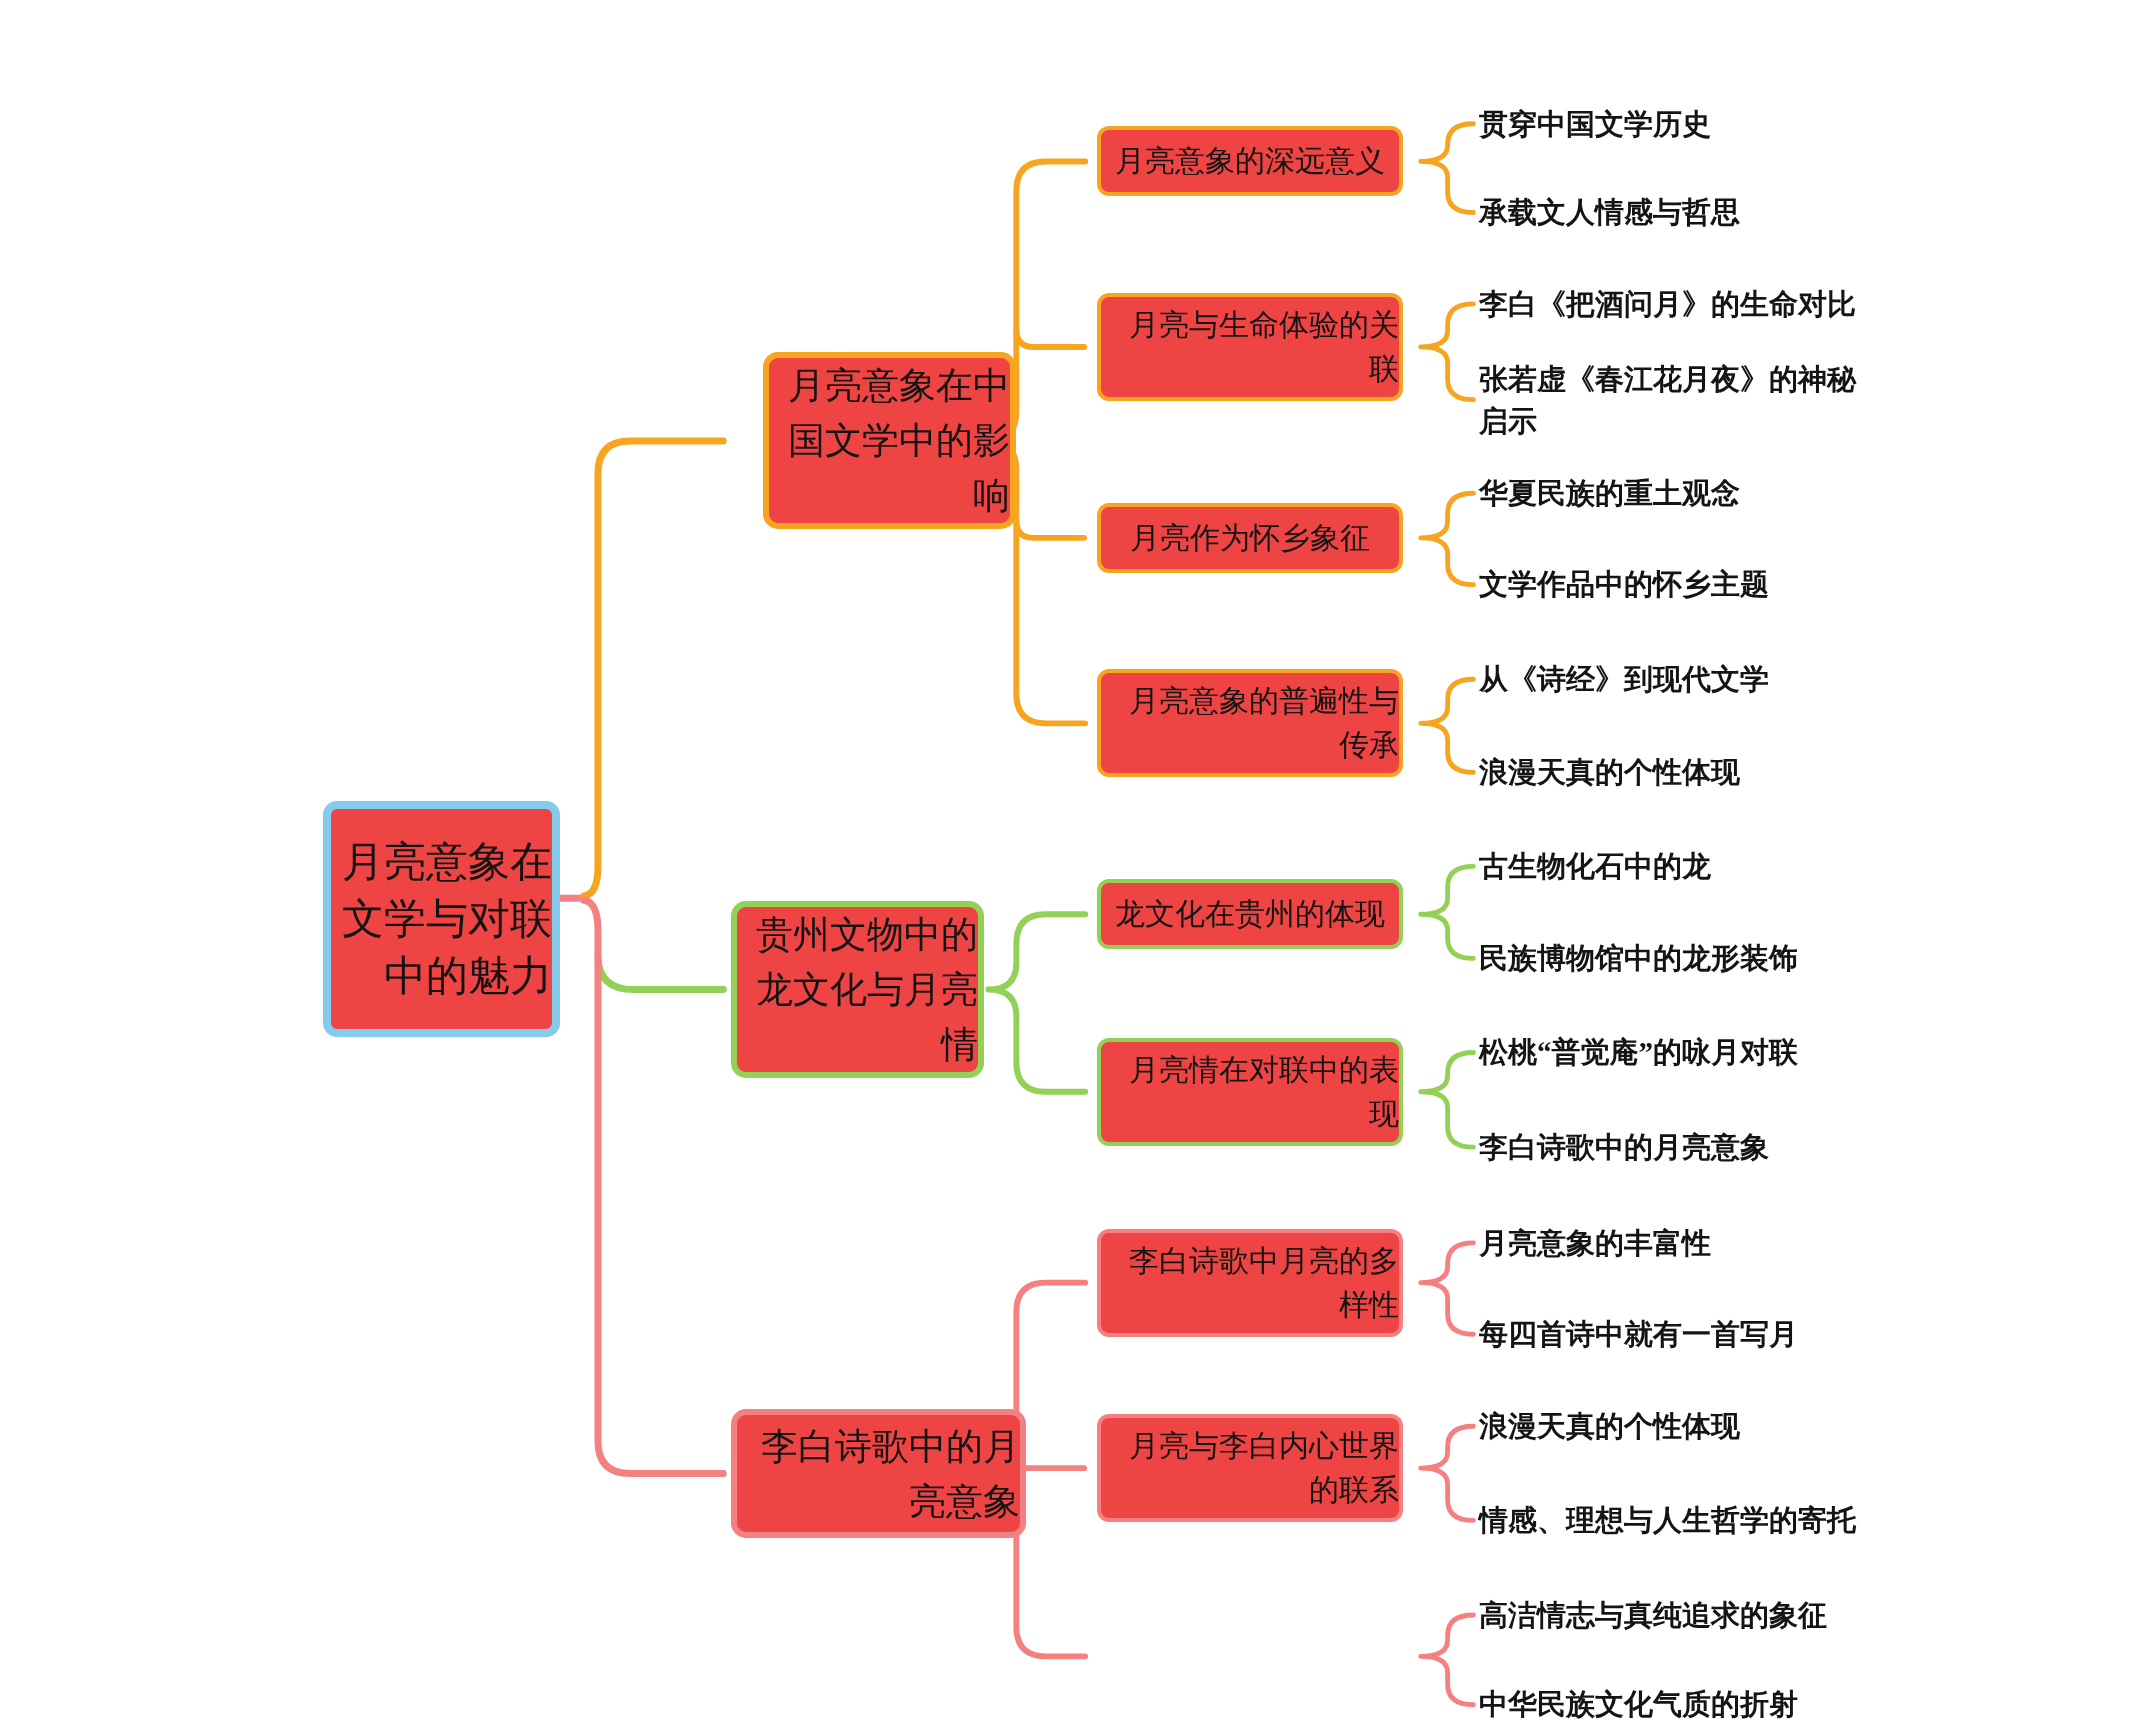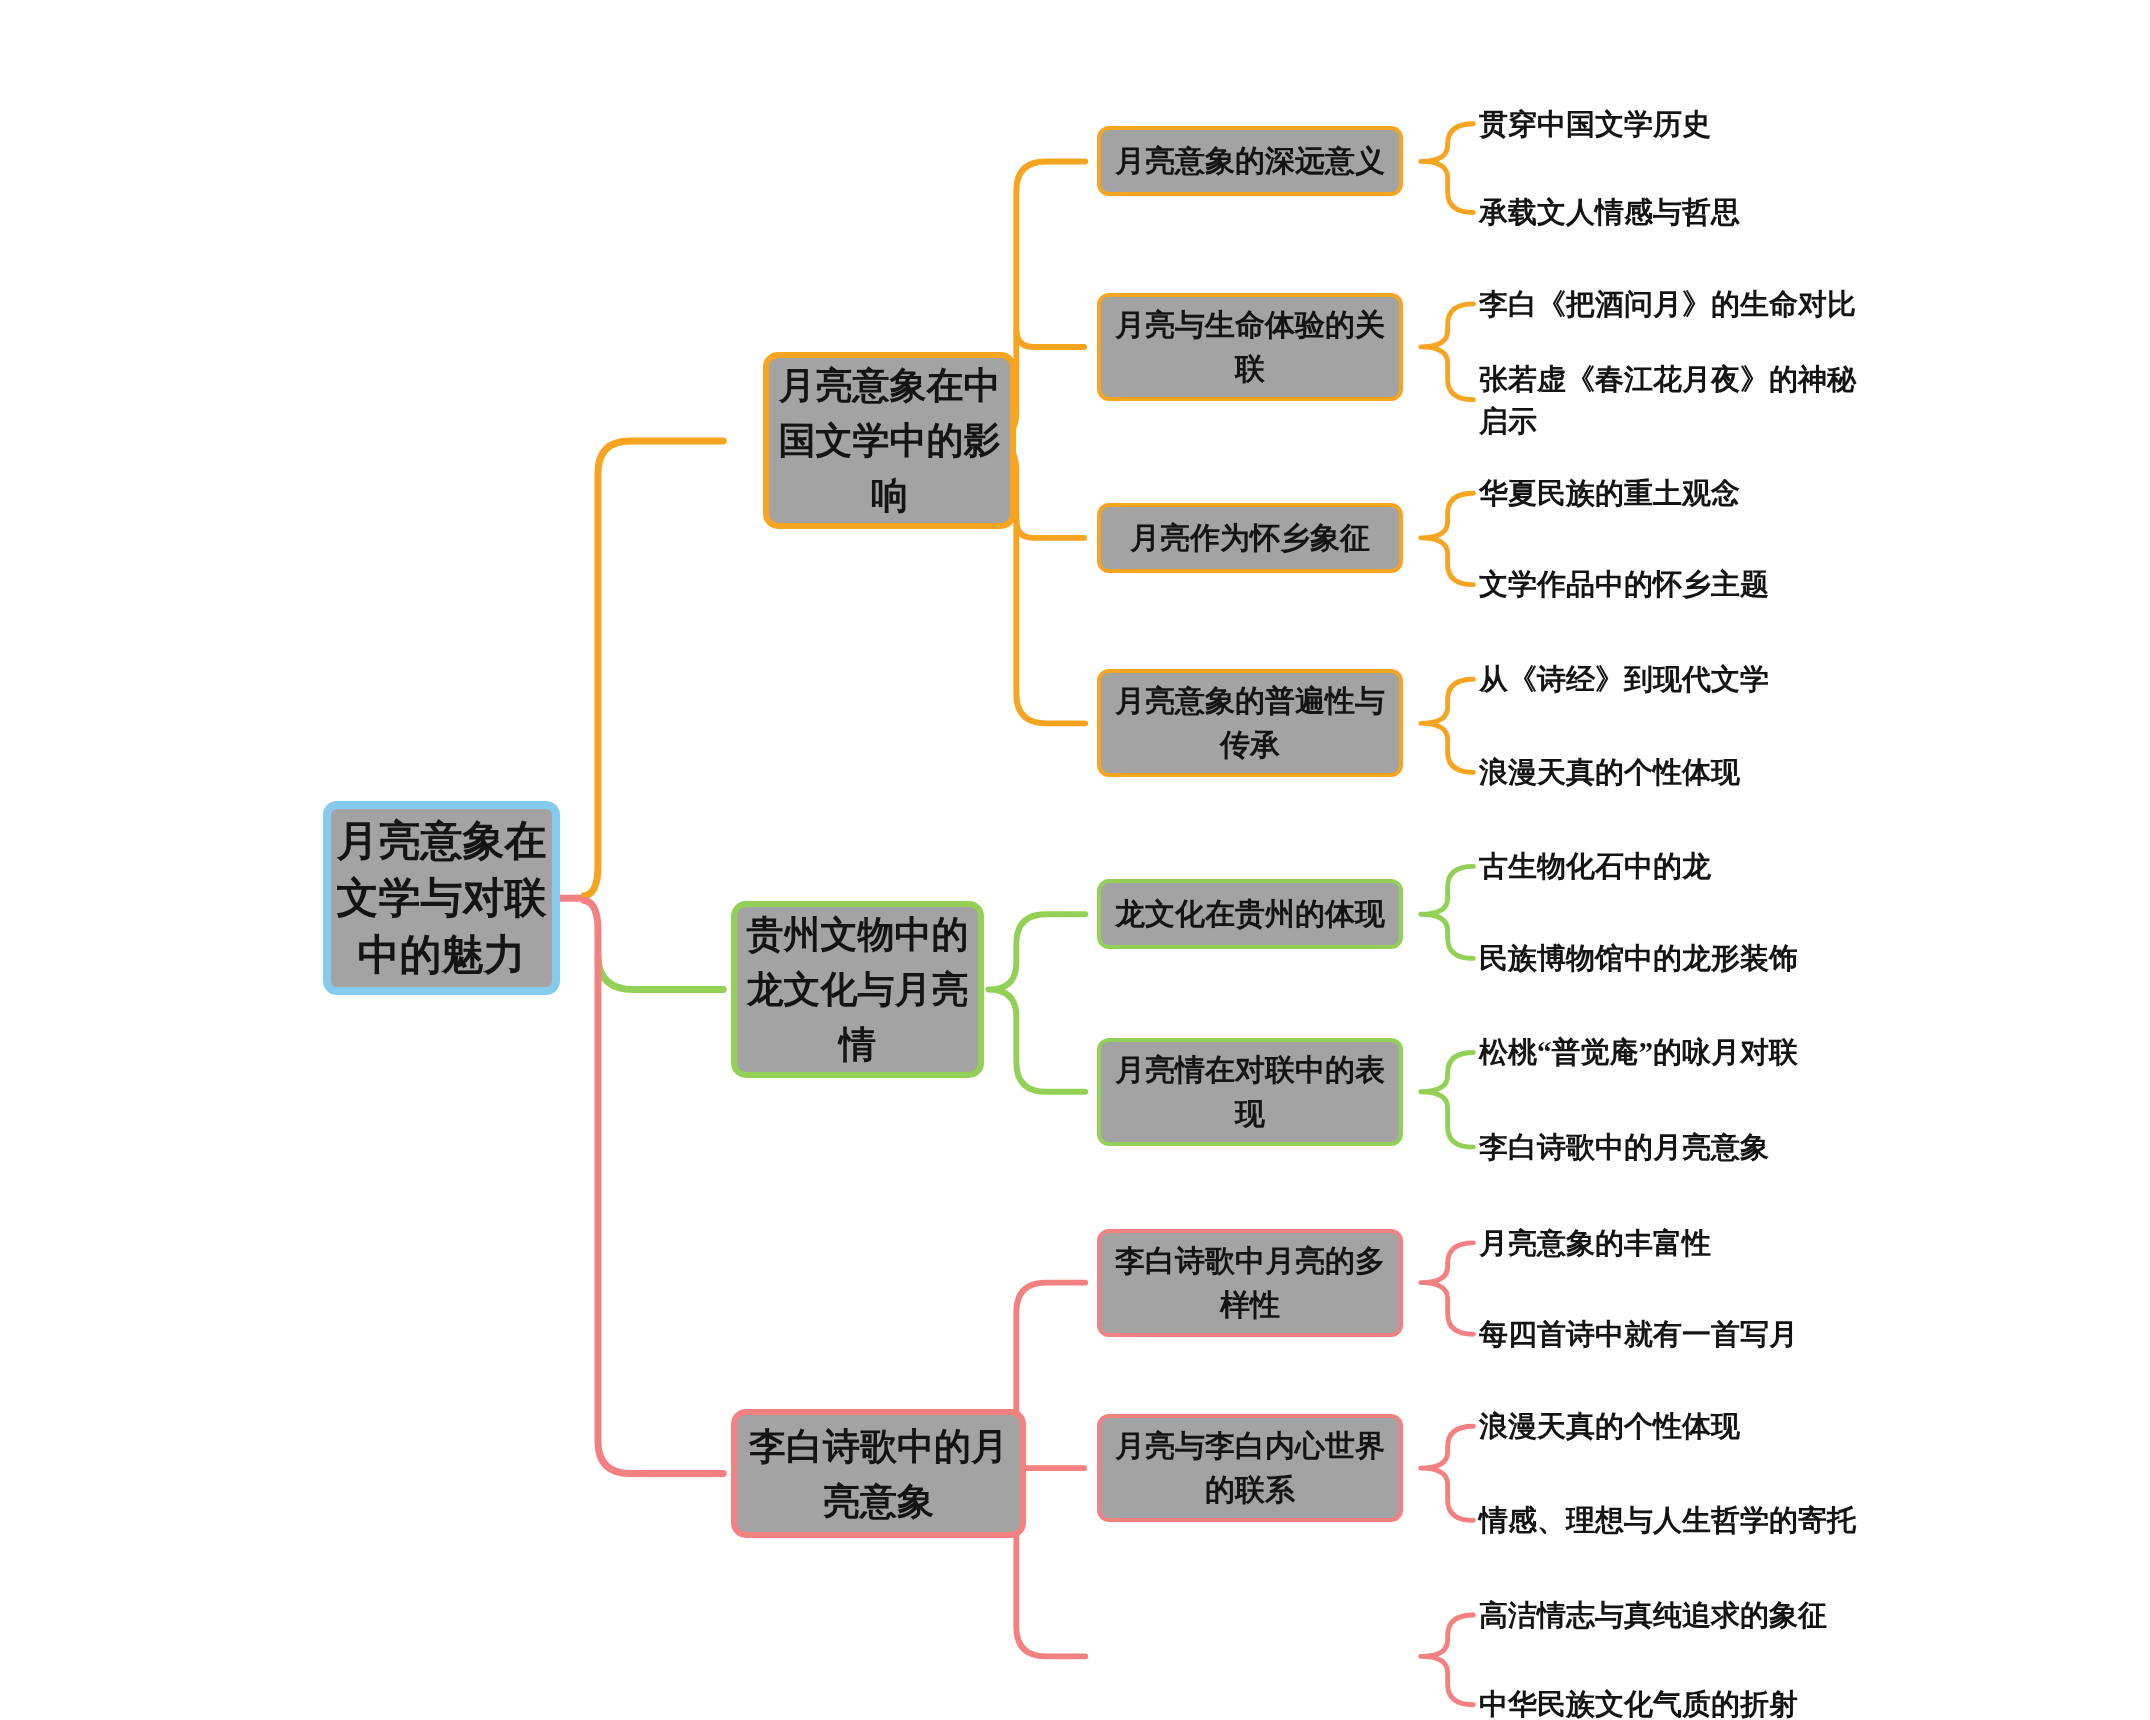--- a/index.html
+++ b/index.html
@@ -1,21 +1,21 @@
 <!DOCTYPE html>
 <html style="font-size:8.6px"><head>
 <meta charset="utf-8">
 <style>
   html,body{margin:0;padding:0;background:#ffffff;}
   #canvas{position:relative;width:2151px;height:1721px;background:#ffffff;overflow:hidden;
           font-family:"Liberation Serif","DejaVu Serif",serif;}
   #wires{position:absolute;left:0;top:0;width:2151px;height:1721px;}
   #wires path{fill:none;stroke-linecap:round;stroke-linejoin:round;}
   .node{position:absolute;box-sizing:border-box;display:flex;align-items:center;justify-content:center;
-        text-align:center;background:#a3a3a3;font-weight:bold;color:#141414;cursor:default;}
+        text-align:right;background:#ef4444;font-weight:normal;color:#141414;cursor:default;}
   .root-box{border:8.6px solid #84CBEE;border-radius:14px;font-size:42px;line-height:57px;}
   .main-box{border:6.5px solid;border-radius:15px;font-size:37px;line-height:55px;}
   .sub-box{border:4.8px solid;border-radius:12px;font-size:30px;line-height:44px;}
   .b1{border-color:#F7A521;}
   .b2{border-color:#92D156;}
   .b3{border-color:#F48181;}
   .leaf{position:absolute;font-size:29px;line-height:42px;font-weight:bold;color:#141414;
         white-space:pre-line;text-align:left;}
   .st-o{stroke:#F7A521;}
   .st-g{stroke:#92D156;}
@@ -49,21 +49,21 @@
     <path class="st-o w9" d="M 2740,565 Q 2692,565 2692,603 V 615 Q 2692,645 2642,645 Q 2692,645 2692,675 V 705 Q 2692,743 2740,743"></path>
     <path class="st-o w9" d="M 2740,917 Q 2692,917 2692,955 V 970 Q 2692,1000 2642,1000 Q 2692,1000 2692,1030 V 1049 Q 2692,1087 2740,1087"></path>
     <path class="st-o w9" d="M 2740,1263 Q 2692,1263 2692,1301 V 1315 Q 2692,1345 2642,1345 Q 2692,1345 2692,1375 V 1398 Q 2692,1436 2740,1436"></path>
     <path class="st-g w9" d="M 2740,1611 Q 2692,1611 2692,1649 V 1670 Q 2692,1700 2642,1700 Q 2692,1700 2692,1730 V 1744 Q 2692,1782 2740,1782"></path>
     <path class="st-g w9" d="M 2740,1957 Q 2692,1957 2692,1995 V 2000 Q 2692,2030 2642,2030 Q 2692,2030 2692,2060 V 2095 Q 2692,2133 2740,2133"></path>
     <path class="st-r w9" d="M 2740,2311 Q 2692,2311 2692,2349 V 2355 Q 2692,2385 2642,2385 Q 2692,2385 2692,2415 V 2443 Q 2692,2481 2740,2481"></path>
     <path class="st-r w9" d="M 2740,2652 Q 2692,2652 2692,2690 V 2700 Q 2692,2730 2642,2730 Q 2692,2730 2692,2760 V 2789 Q 2692,2827 2740,2827"></path>
     <path class="st-r w9" d="M 2740,3003 Q 2692,3003 2692,3041 V 3050 Q 2692,3080 2642,3080 Q 2692,3080 2692,3110 V 3132 Q 2692,3170 2740,3170"></path>
   </svg>
 
-  <div class="node root-box" style="left:323px;top:801px;width:237px;height:194px;">月亮意象在文学与对联中的魅力</div>
+  <div class="node root-box" style="left:323px;top:801px;width:237px;height:236px;">月亮意象在文学与对联中的魅力</div>
 
   <div class="node main-box b1" style="left:731px;top:352px;width:253px;height:177px;margin-left:32px;">月亮意象在中国文学中的影响</div>
   <div class="node main-box b2" style="left:731px;top:901px;width:253px;height:177px;">贵州文物中的龙文化与月亮情</div>
   <div class="node main-box b3" style="left:731px;top:1409px;width:295px;height:129px;">李白诗歌中的月亮意象</div>
 
   <div class="node sub-box b1" style="left:1097px;top:126px;width:306px;height:70px;">月亮意象的深远意义</div>
   <div class="node sub-box b1" style="left:1097px;top:293px;width:306px;height:108px;">月亮与生命体验的关联</div>
   <div class="node sub-box b1" style="left:1097px;top:503px;width:306px;height:70px;">月亮作为怀乡象征</div>
   <div class="node sub-box b1" style="left:1097px;top:669px;width:306px;height:108px;">月亮意象的普遍性与传承</div>
   <div class="node sub-box b2" style="left:1097px;top:879px;width:306px;height:70px;">龙文化在贵州的体现</div>

